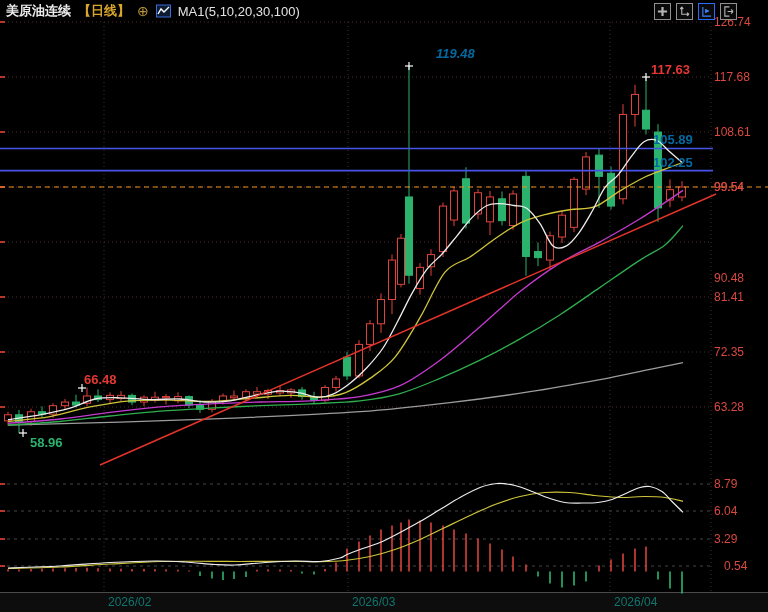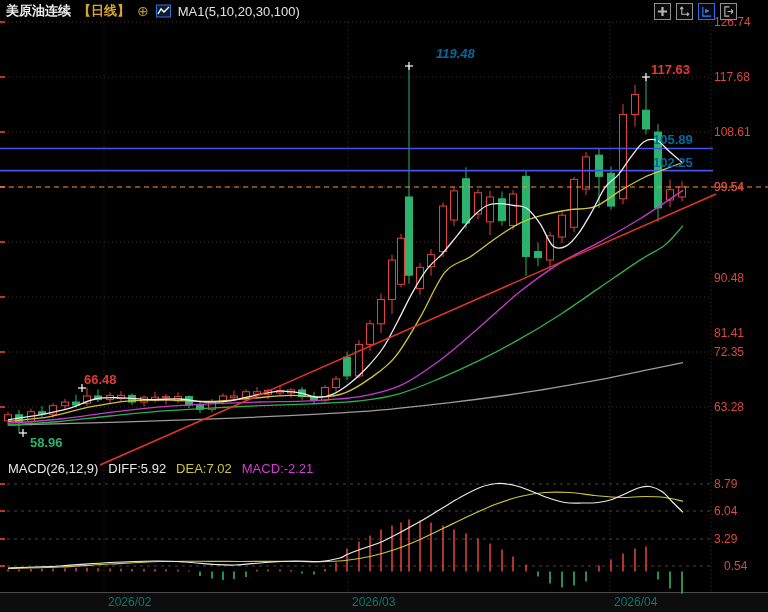--- a/index.html
+++ b/index.html
@@ -306,34 +306,28 @@
           <path d="M4.5 3l5 2.5-5 2.5z" fill="currentColor"></path>
         </svg>
       </div>
       <div class="tool">
         <svg width="11" height="11" viewBox="0 0 12 12">
           <path d="M7 1H2v10h5M5 6h6M11 6L8.8 3.8M11 6L8.8 8.2" stroke="currentColor" stroke-width="1.2" fill="none"></path>
         </svg>
       </div>
     </div>
 
-  <div class="macd-hdr">
-    <span style="color:#e6e6e6">MACD(26,12,9)</span>
-    <span style="color:#e6e6e6">DIFF:5.92</span>
-    <span style="color:#cfc53a">DEA:7.02</span>
-    <span style="color:#d63ad6">MACD:-2.21</span>
-  </div>
 
   <div id="price-axis">
       <div class="axis-label" style="left: 714px; top: 15px;">126.74</div>
       <div class="axis-label" style="left: 714px; top: 70px;">117.68</div>
       <div class="axis-label" style="left: 714px; top: 125px;">108.61</div>
       <div class="axis-label" style="left: 714px; top: 180px;">99.54</div>
       <div class="axis-label" style="left: 714px; top: 235px; margin-top: 36px;">90.48</div>
-      <div class="axis-label" style="left: 714px; top: 290px; margin-top: 36px;">81.41</div>
+      <div class="axis-label" style="left: 714px; top: 290px;">81.41</div>
       <div class="axis-label" style="left: 714px; top: 345px;">72.35</div>
       <div class="axis-label" style="left: 714px; top: 400px;">63.28</div>
     </div>
   <div id="macd-axis">
       <div class="axis-label" style="left: 714px; top: 477px;">8.79</div>
       <div class="axis-label" style="left: 714px; top: 504px;">6.04</div>
       <div class="axis-label" style="left: 714px; top: 532px;">3.29</div>
       <div class="axis-label" style="left: 724px; top: 559px;">0.54</div>
     </div>
   <div id="time-axis">

